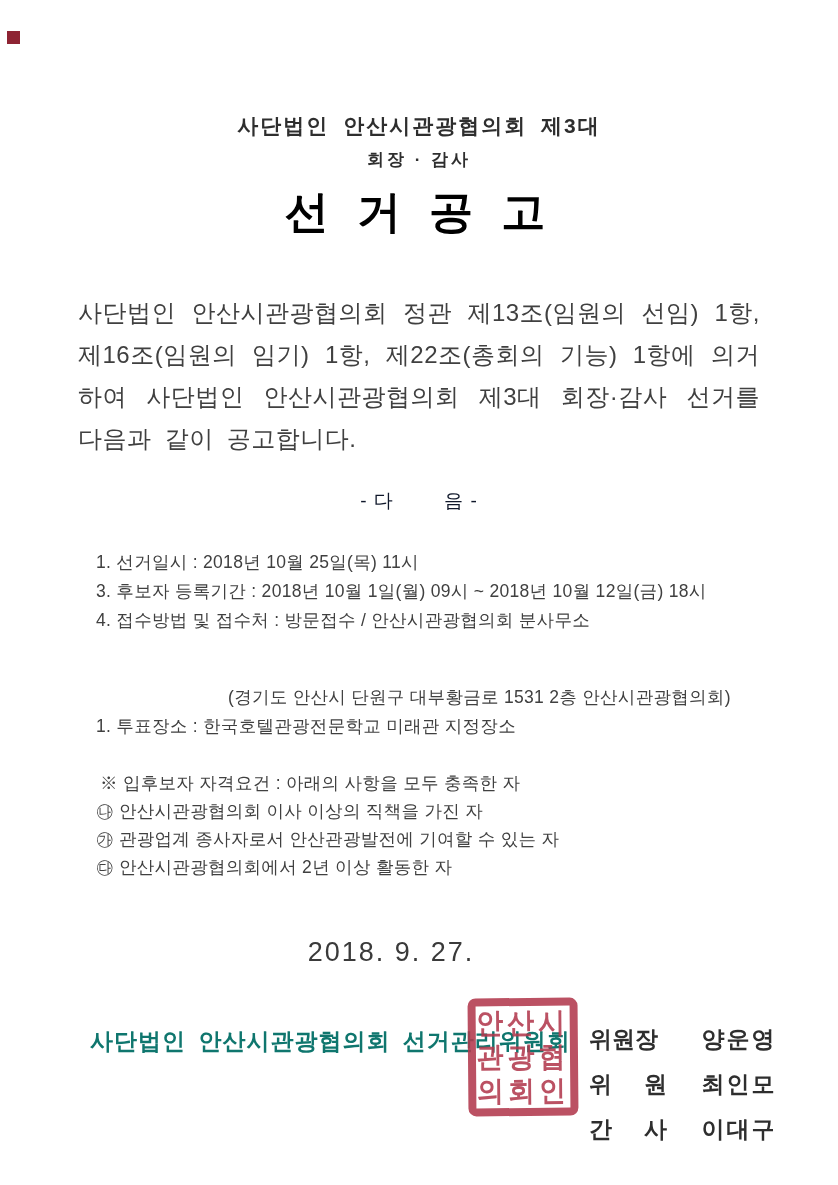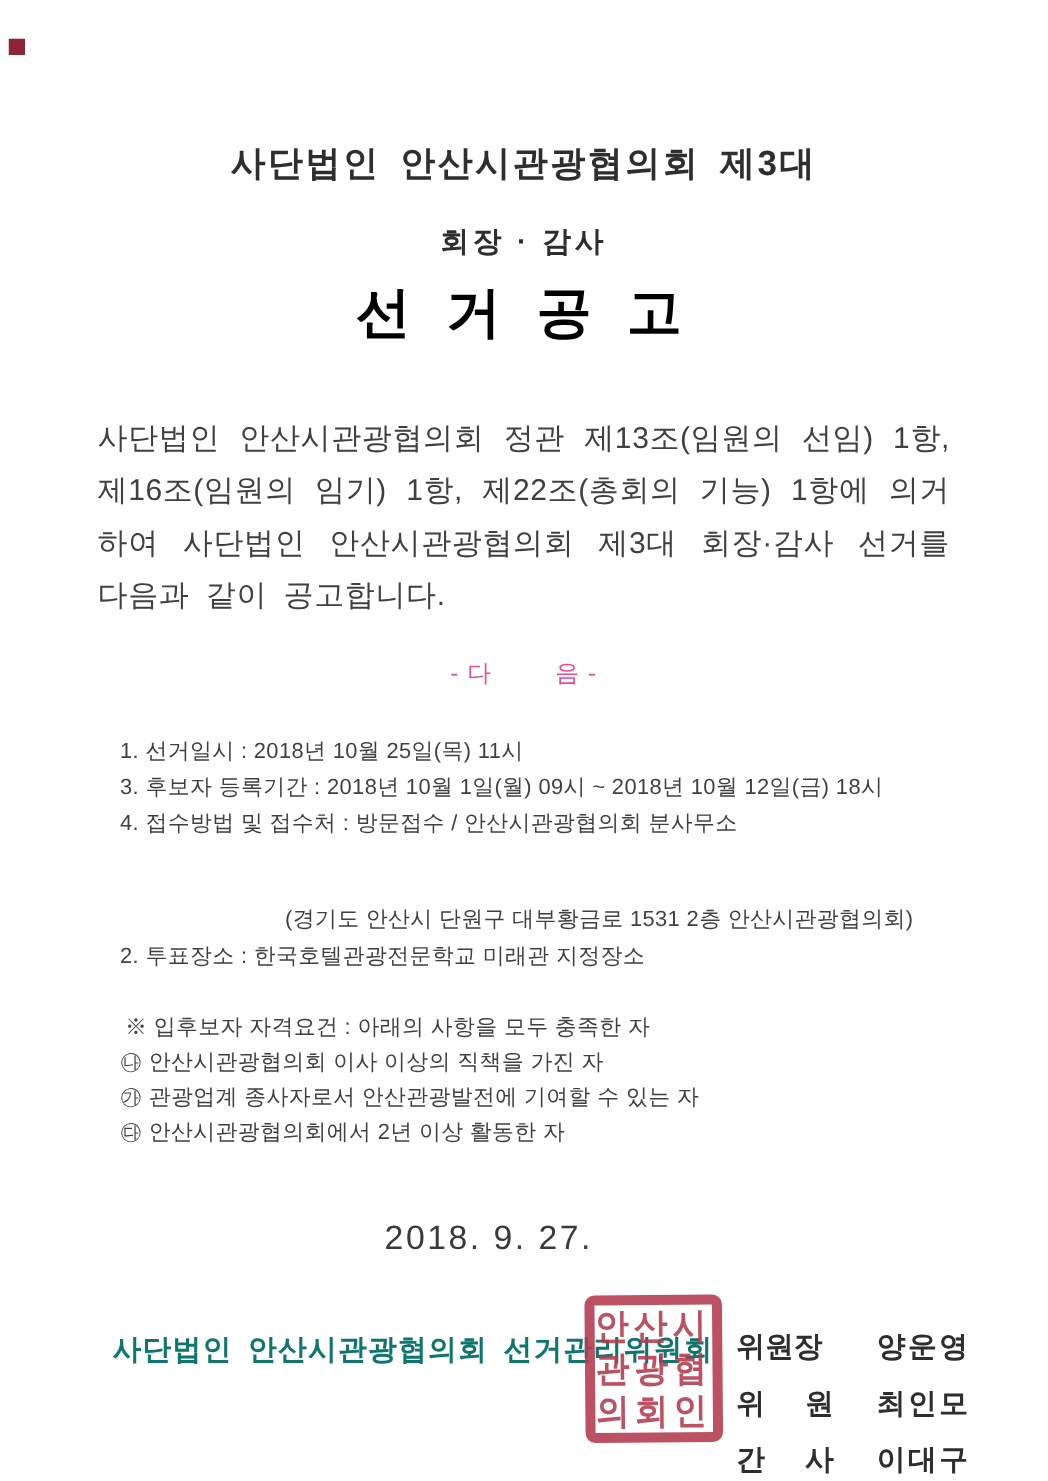--- a/index.html
+++ b/index.html
@@ -22,29 +22,29 @@
   }
   .doc {
     position: relative;
     width: 100%;
   }
   .header {
     margin-top: 112px;
     text-align: center;
   }
   .header-line1 {
-    font-size: 28px;
+    font-size: 21px;
     font-weight: bold;
     color: #2e2e2e;
     letter-spacing: 2px;
     word-spacing: 6px;
   }
   .header-line2 {
-    margin-top: 28px;
-    font-size: 23px;
+    margin-top: 8px;
+    font-size: 17px;
     font-weight: bold;
     color: #2e2e2e;
     letter-spacing: 3px;
   }
   .main-title {
     margin-top: 12px;
     font-size: 44px;
     font-weight: bold;
     letter-spacing: 8px;
     color: #4343cb;
@@ -56,21 +56,21 @@
     line-height: 42px;
     text-align: justify;
     word-spacing: 6px;
     letter-spacing: 0.5px;
     color: #404040;
   }
   .divider {
     margin-top: 28px;
     text-align: center;
     font-size: 19px;
-    color: #ec4899;
+    color: #0f172a;
     white-space: pre;
     letter-spacing: 1px;
   }
   .items {
     margin: 34px 40px 0 96px;
     font-size: 17.5px;
     line-height: 29px;
     color: #404040;
     letter-spacing: 0.3px;
   }
@@ -175,21 +175,21 @@
 
   <div class="intro">사단법인 안산시관광협의회 정관 제13조(임원의 선임) 1항, 제16조(임원의 임기) 1항, 제22조(총회의 기능) 1항에 의거하여 사단법인 안산시관광협의회 제3대 회장·감사 선거를 다음과 같이 공고합니다.</div>
 
   <div class="divider">- 다        음 -</div>
 
   <div class="items">
     <div class="item-line">1. 선거일시 : 2018년 10월 25일(목) 11시</div>
     <div class="item-line">3. 후보자 등록기간 : 2018년 10월 1일(월) 09시 ~ 2018년 10월 12일(금) 18시</div>
     <div class="item-line">4. 접수방법 및 접수처 : 방문접수 / 안산시관광협의회 분사무소</div>
     <div class="item-line item-sub">(경기도 안산시 단원구 대부황금로 1531 2층 안산시관광협의회)</div>
-    <div class="item-line">2. 투표장소 : 한국호텔관광전문학교 미래관 지정장소</div>
+    <div class="item-line">1. 투표장소 : 한국호텔관광전문학교 미래관 지정장소</div>
   </div>
 
   <div class="quals">
     <div class="q-note">※ 입후보자 자격요건 : 아래의 사항을 모두 충족한 자</div>
     <div class="q-item">㉯ 안산시관광협의회 이사 이상의 직책을 가진 자</div>
     <div class="q-item">㉮ 관광업계 종사자로서 안산관광발전에 기여할 수 있는 자</div>
     <div class="q-item">㉰ 안산시관광협의회에서 2년 이상 활동한 자</div>
   </div>
 
   <div class="doc-date">2018. 9. 27.</div>

